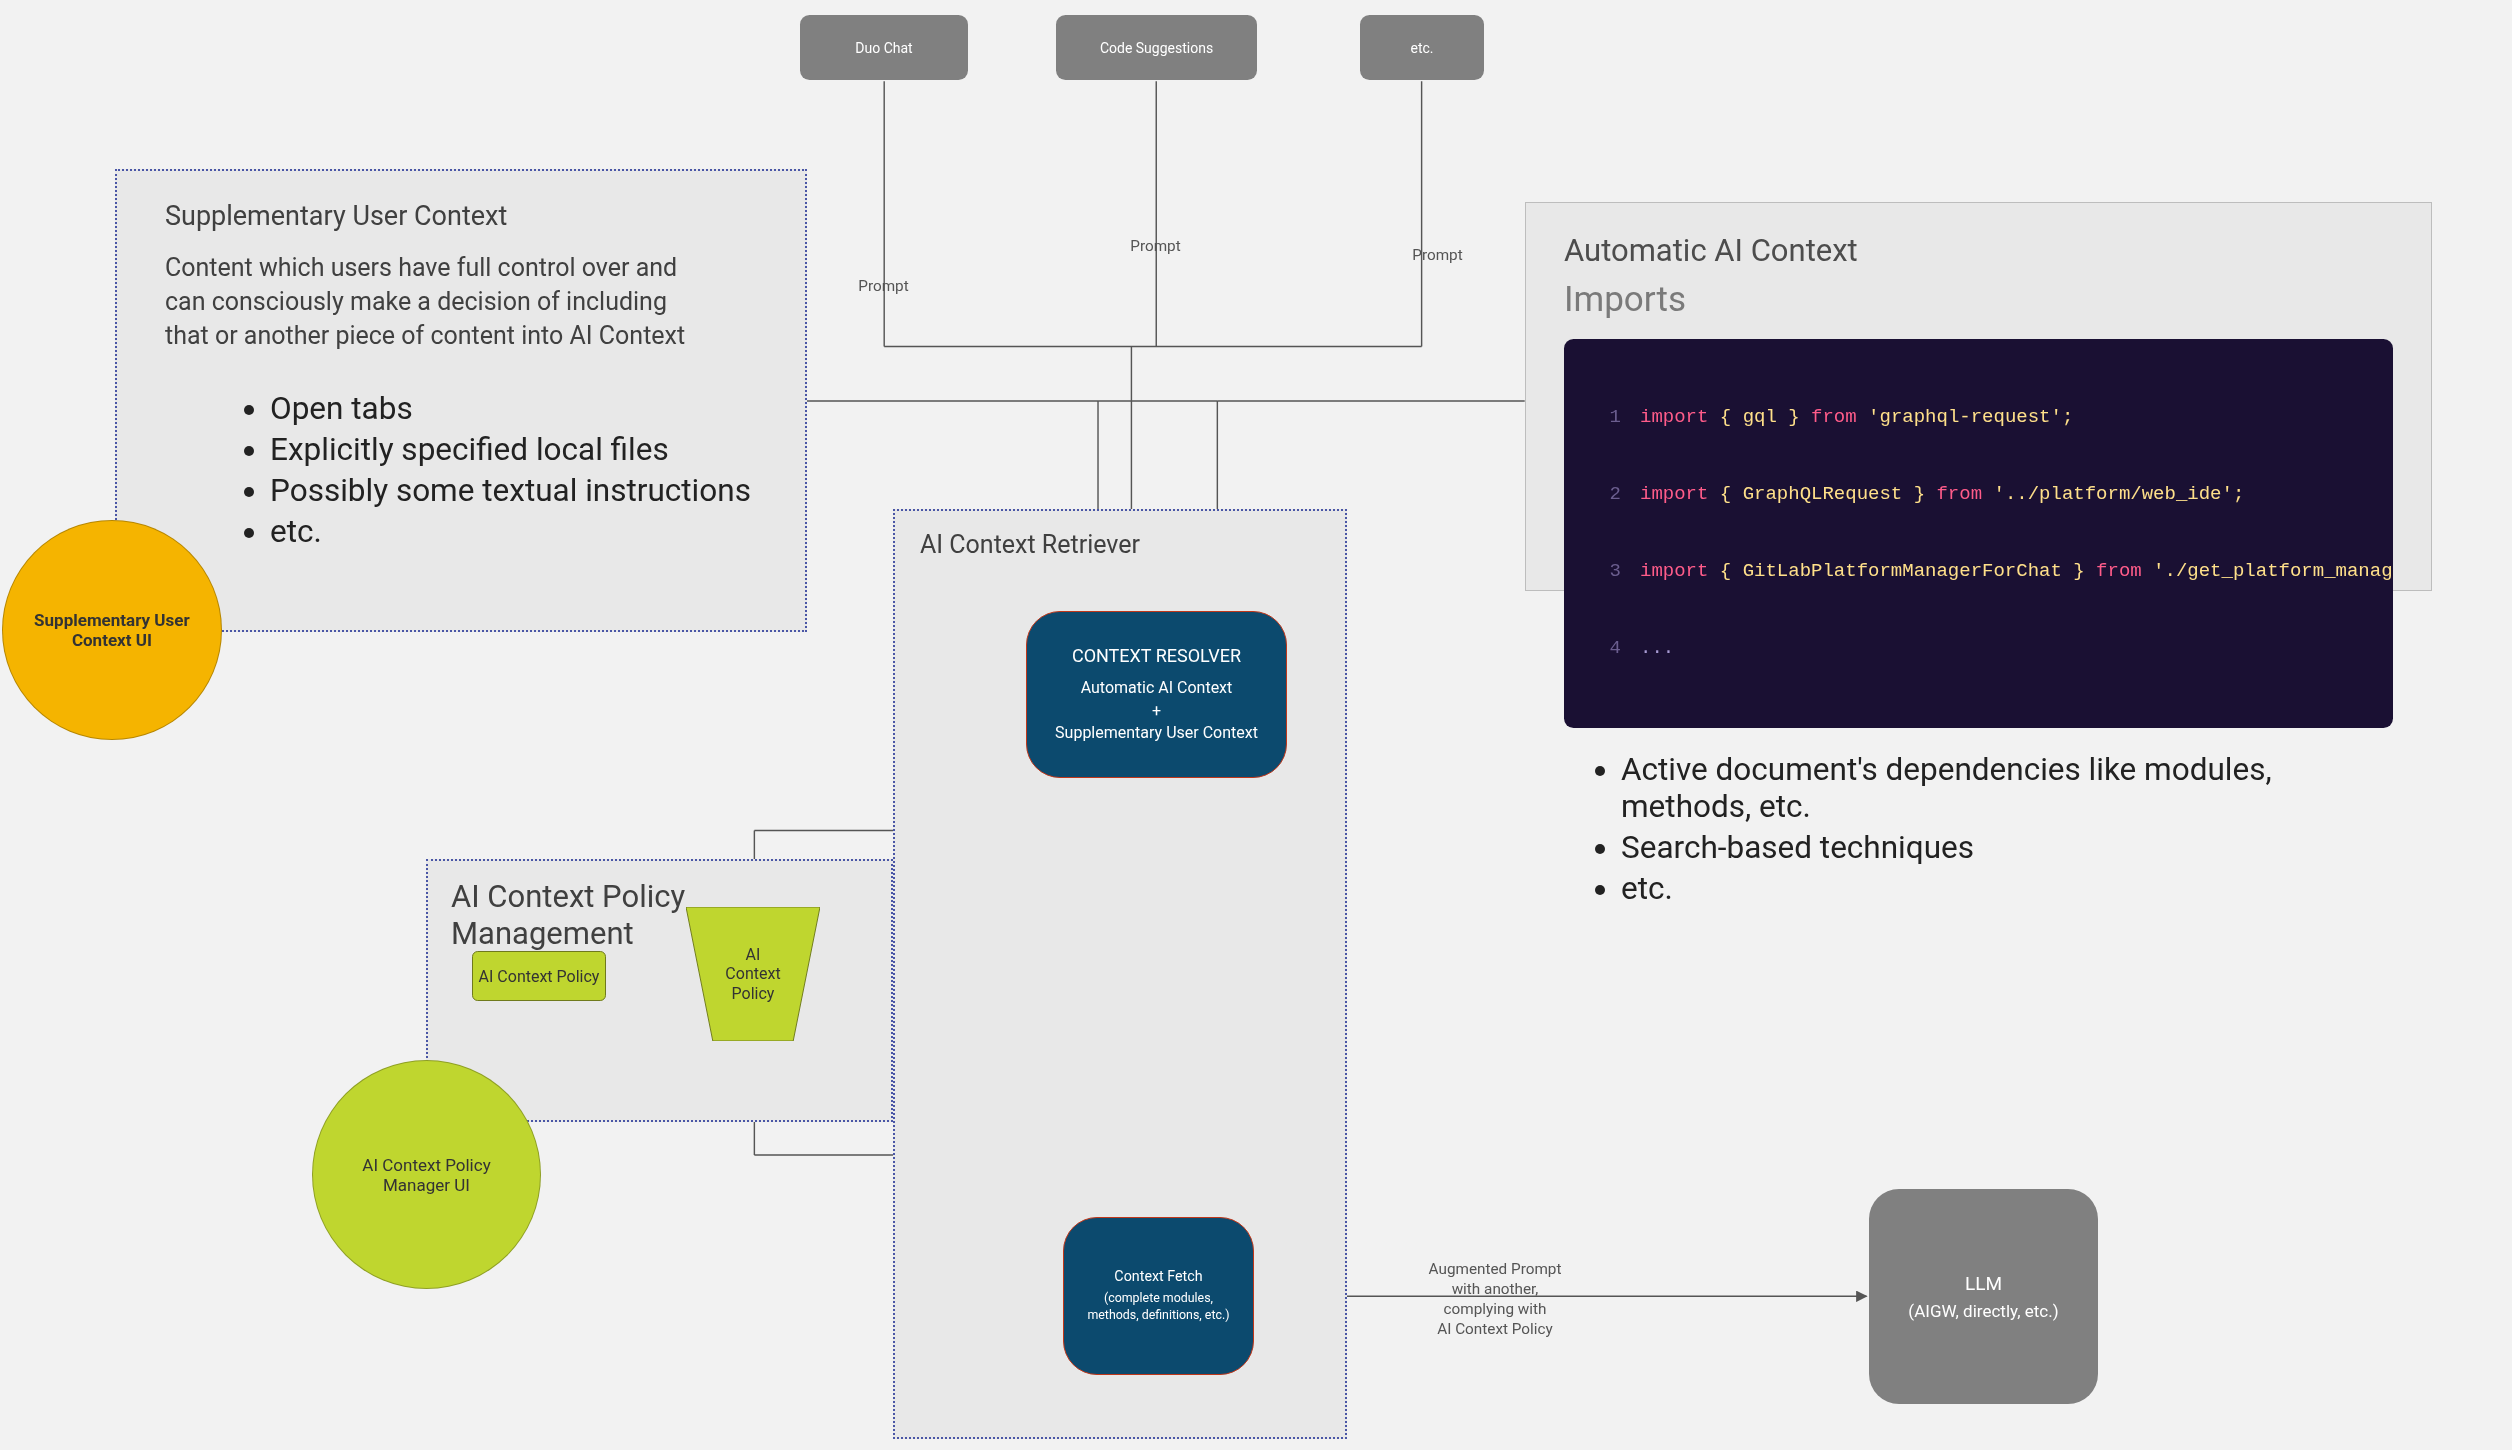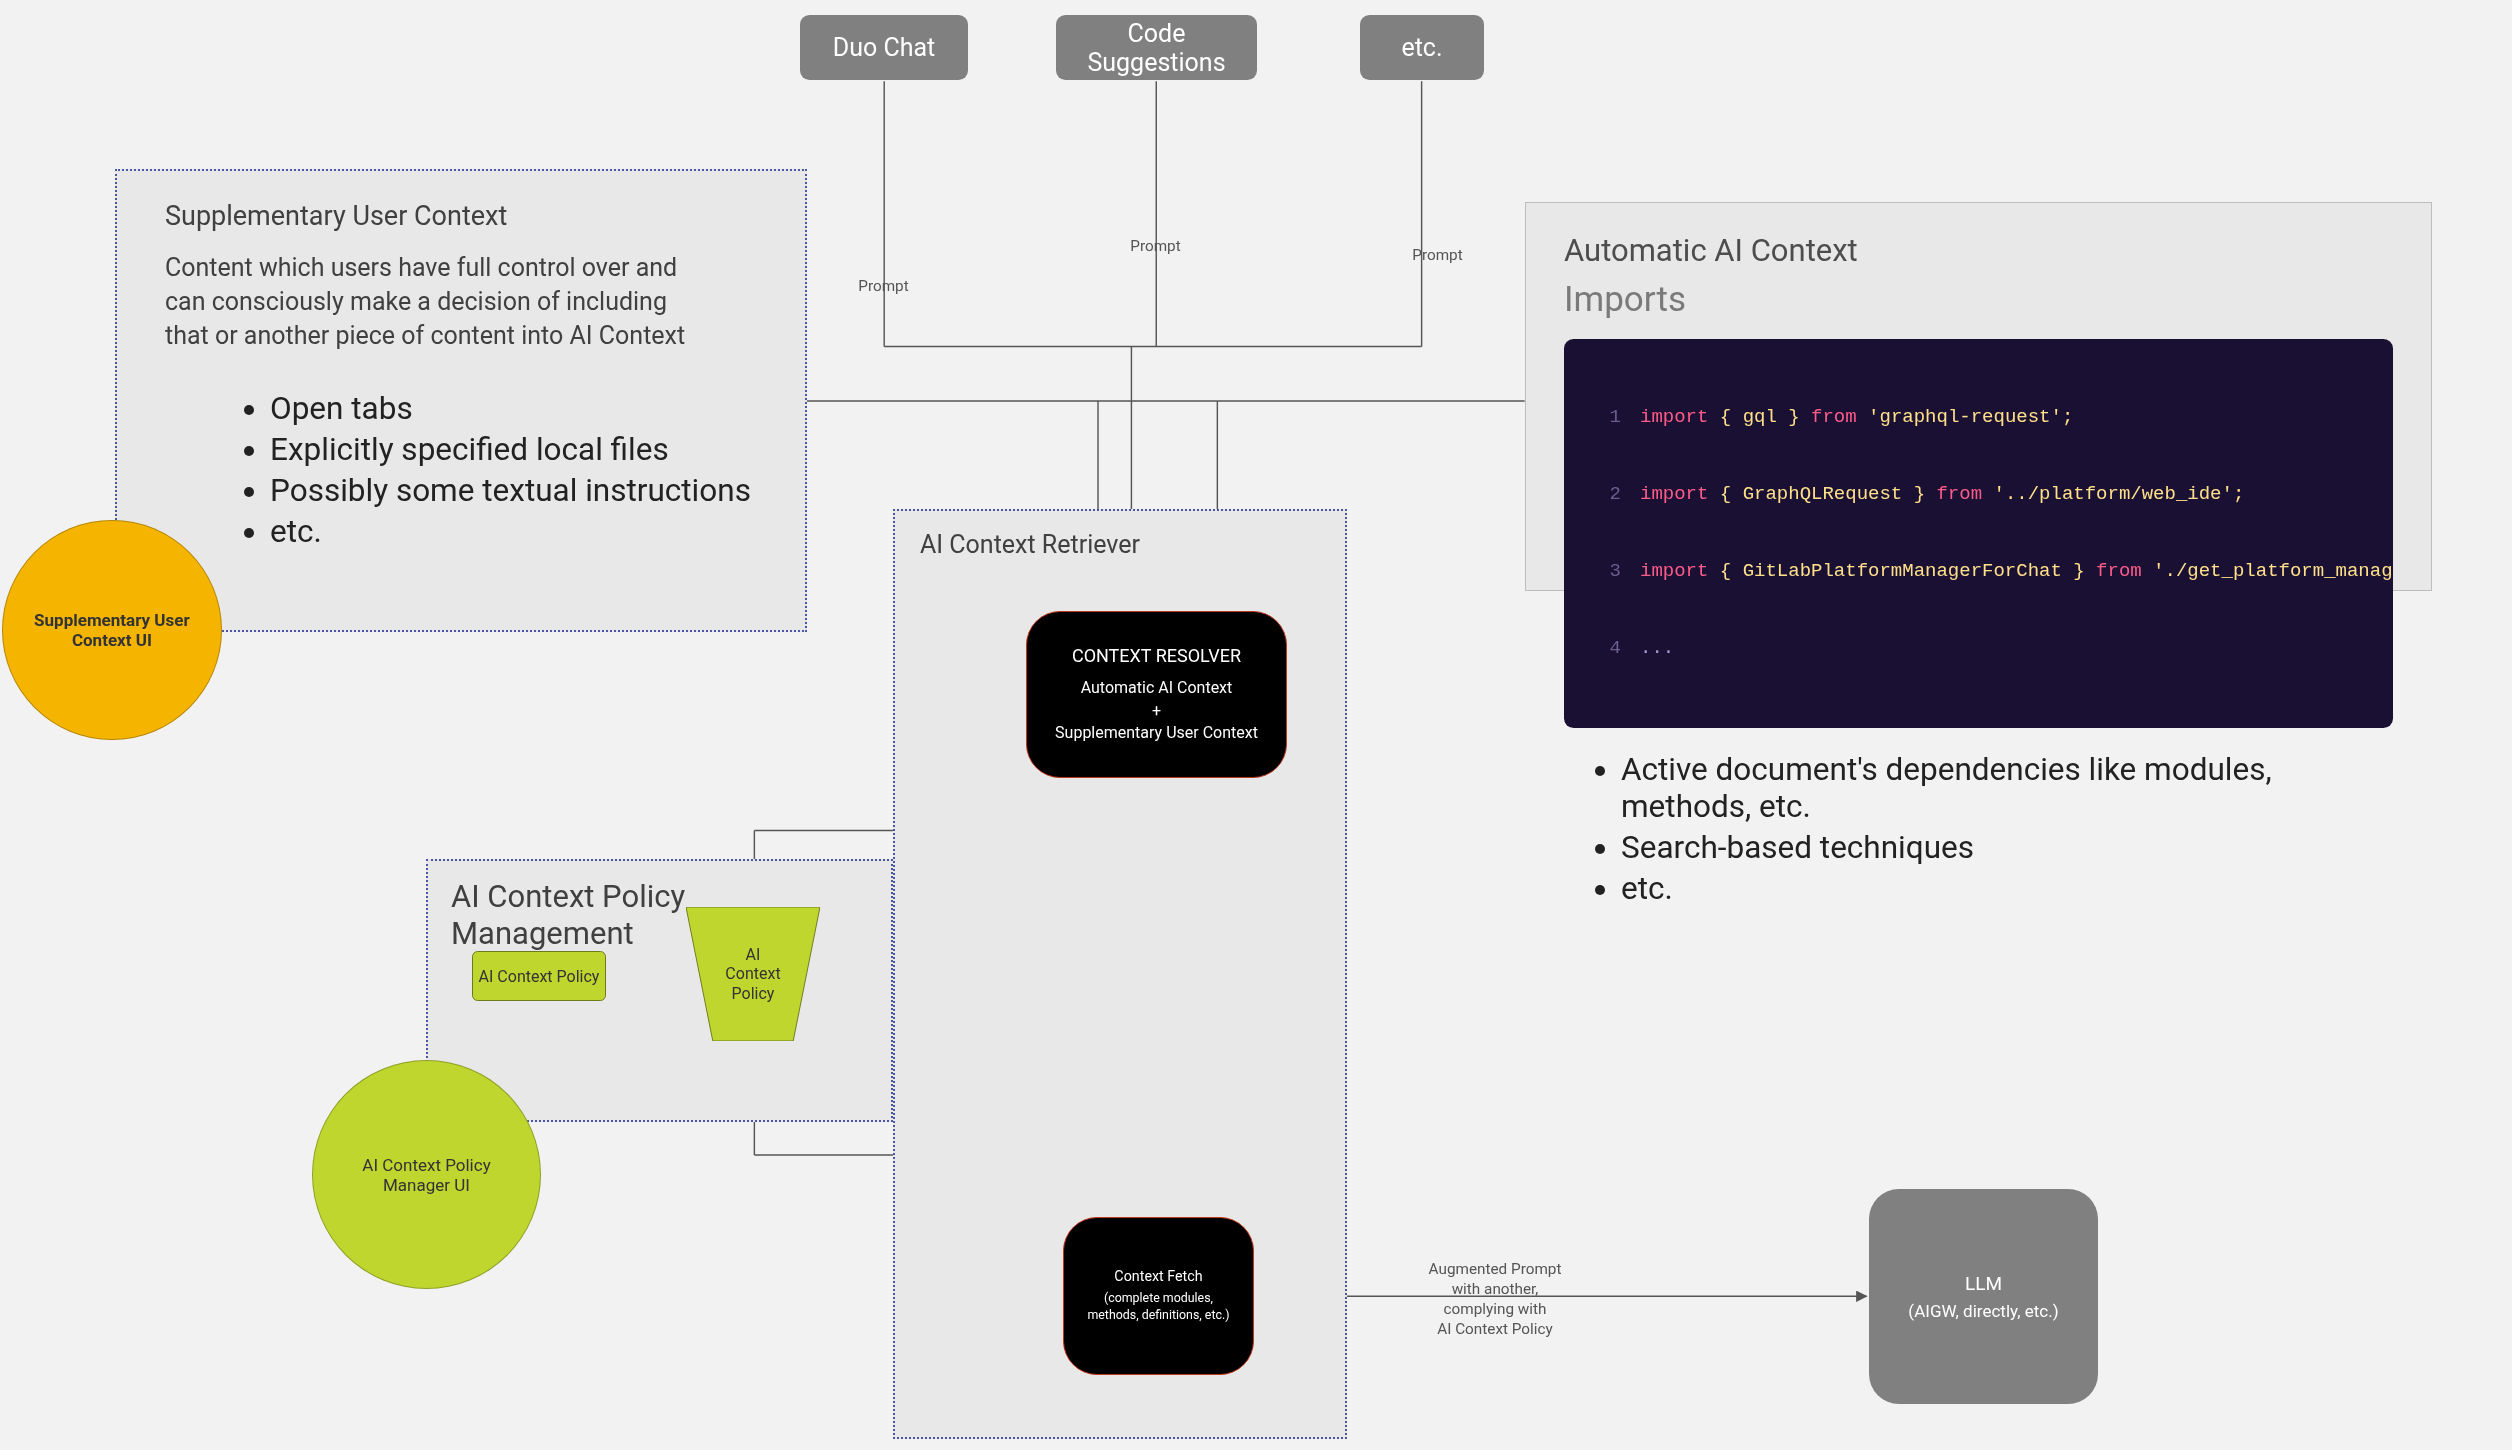--- a/index.html
+++ b/index.html
@@ -17,21 +17,21 @@
   .abs { position: absolute; }
 
   
   .top-box {
     background: #808080;
     color: #fff;
     border-radius: 9.5px;
     display: flex;
     align-items: center;
     justify-content: center;
-    font-size: 25px;
+    font-size: 14px;
     text-align: center;
   }
 
   
   .dashed-panel {
     border: 2.9px dotted #4a56a6;
     background: #e8e8e8;
     box-sizing: border-box;
   }
   .panel-title {
@@ -104,21 +104,21 @@
     font-size: 17px;
     color: #333;
     box-sizing: border-box;
     border: 1px solid rgba(0,0,0,0.25);
   }
   .circle.yellow { background: #f5b400; font-weight: bold; }
   .circle.lime { background: #bfd62f; }
 
   
   .red-node {
-    background: #000000;
+    background: #0c4a6e;
     color: #fff;
     border-radius: 34px;
     display: flex;
     flex-direction: column;
     align-items: center;
     justify-content: center;
     text-align: center;
     padding: 17px;
     box-sizing: border-box;
     border: 1px solid #c0371a;

